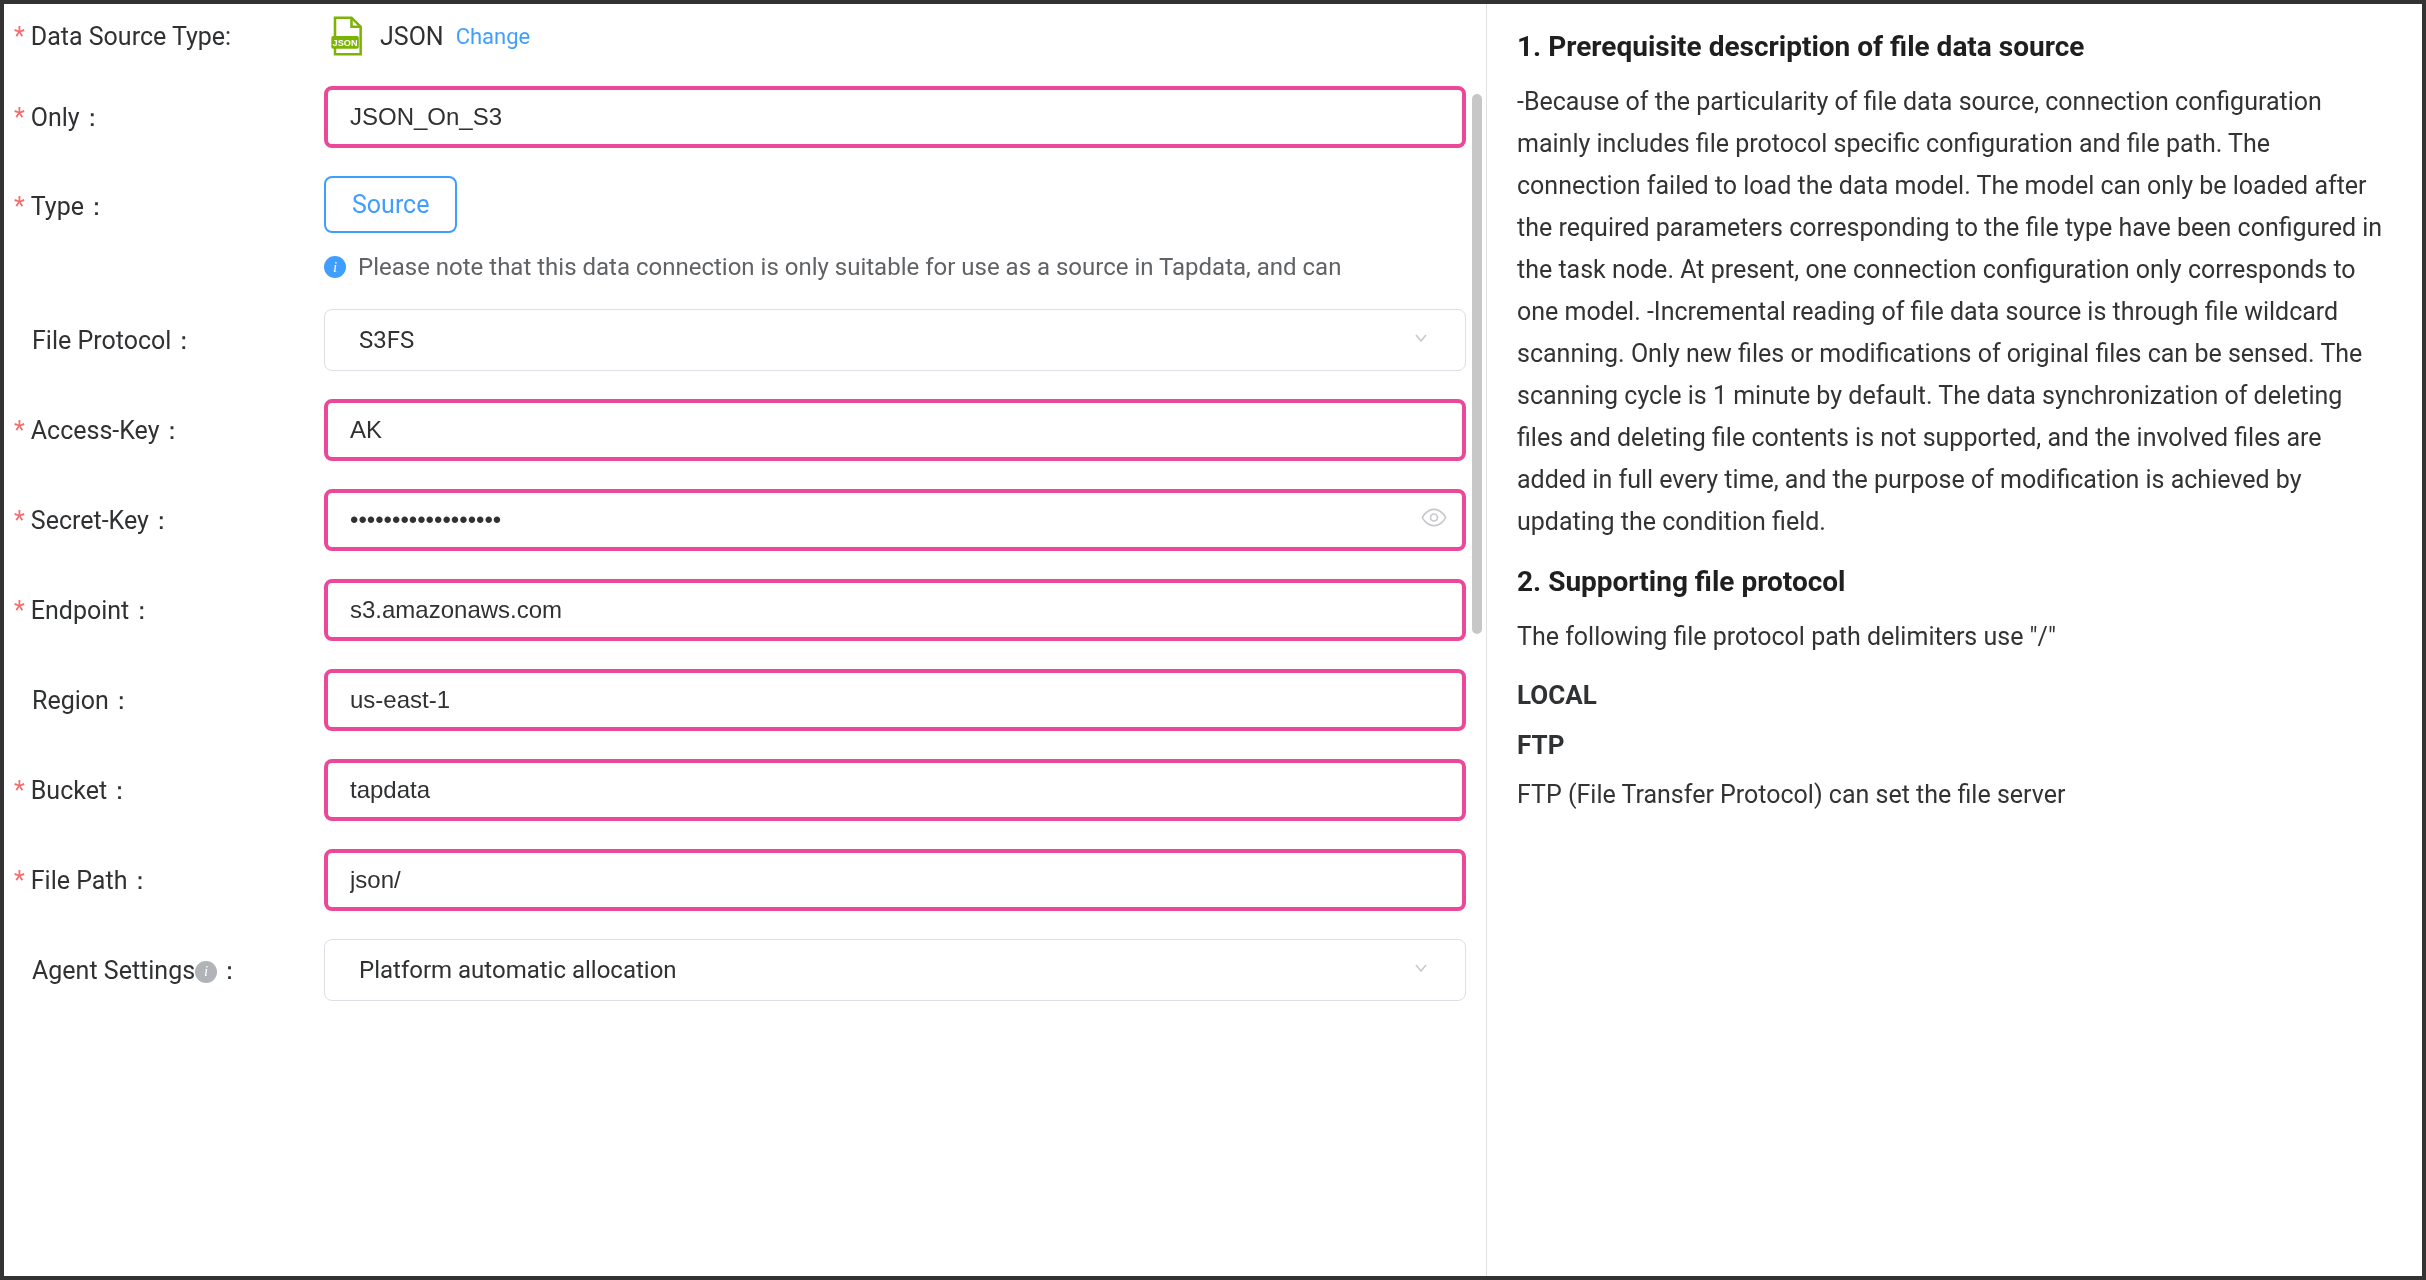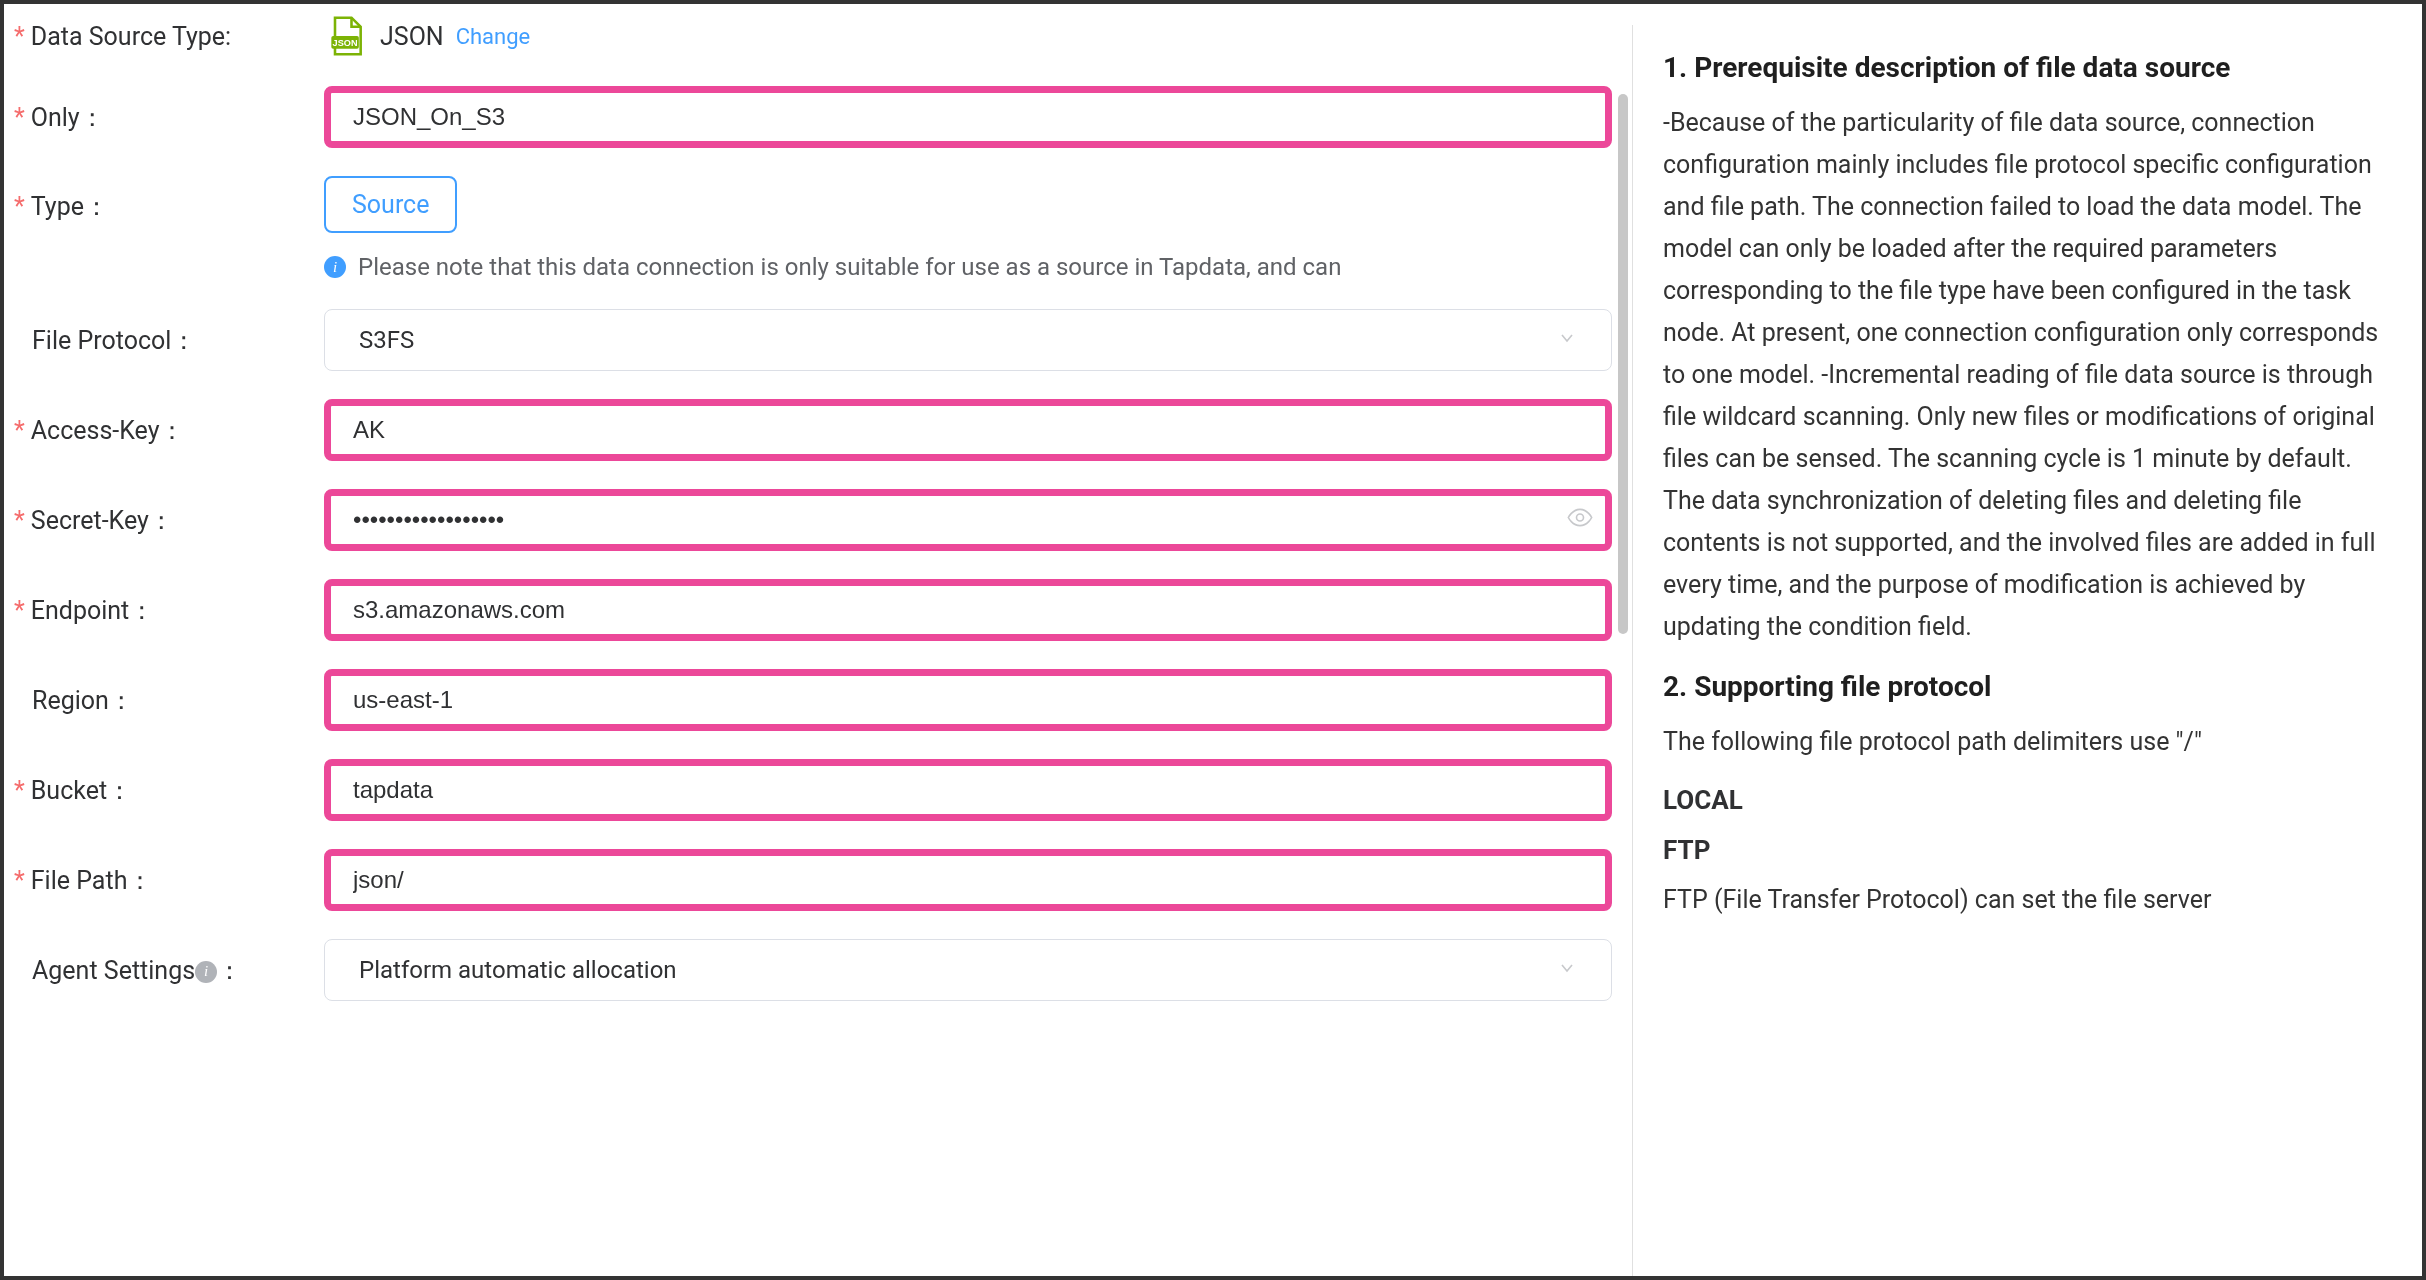--- a/index.html
+++ b/index.html
@@ -14,26 +14,25 @@
       border: 4px solid #333;
       overflow: hidden;
     }
     .form-panel {
       flex: 1;
       padding: 10px 20px 10px 10px;
       overflow: hidden;
       position: relative;
     }
     .help-panel {
-      width: 790px;
+      width: 936px;
       padding: 20px 30px;
       background: #fff;
       overflow: hidden;
       border-left: 1px solid #e0e0e0;
-      margin-top: 21px;
     }
     .form-row {
       display: flex;
       align-items: center;
       margin-bottom: 28px;
     }
     .form-row.align-top {
       align-items: flex-start;
       justify-content: flex-end;
     }
@@ -53,21 +52,21 @@
     }
     .input-wrap {
       position: relative;
       width: 100%;
     }
     .text-input {
       width: 100%;
       height: 62px;
       padding: 0 22px;
       font-size: 24px;
-      border: 7px solid #ec4899;
+      border: 4px solid #ec4899;
       border-radius: 8px;
       color: #303133;
       background: #fff;
     }
     .select-input {
       width: 100%;
       height: 62px;
       padding: 0 34px;
       font-size: 24px;
       border: 1px solid #dcdfe6;

